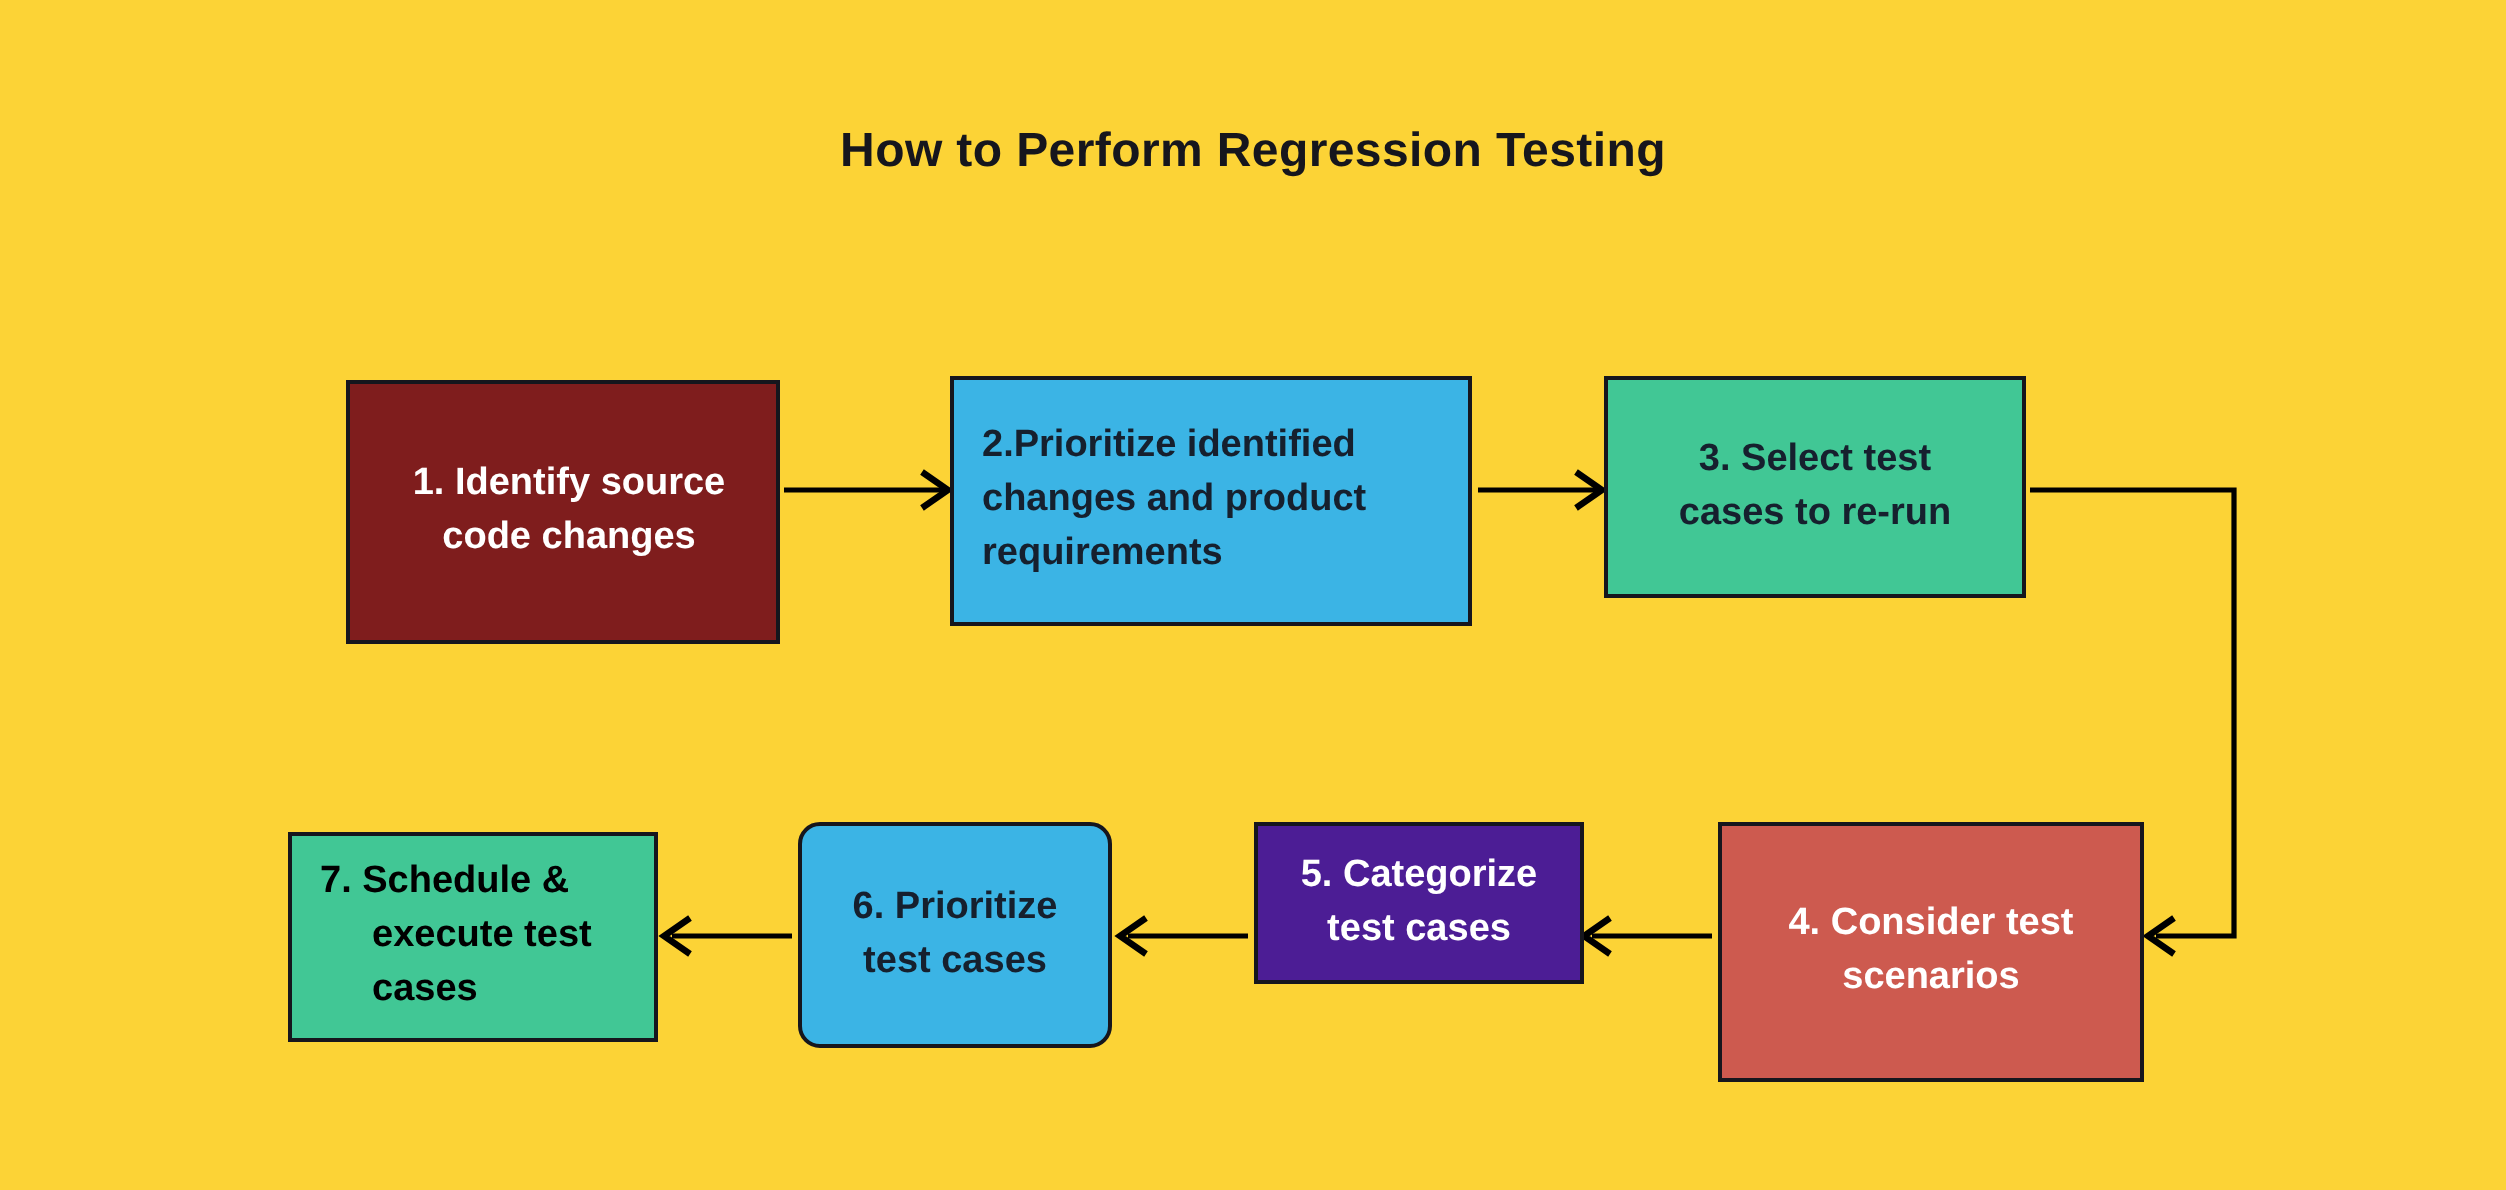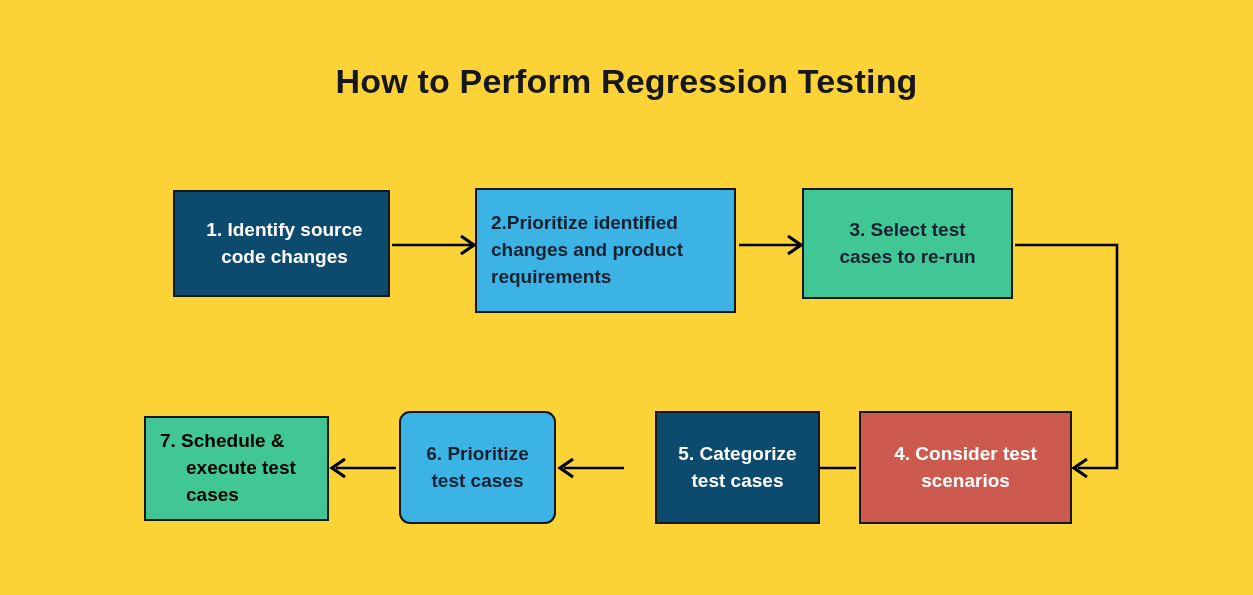--- a/index.html
+++ b/index.html
@@ -21,21 +21,21 @@
     height: 595px;
   }
 
   
   .title {
     position: absolute;
     left: 0;
     top: 62px;
     width: 1253px;
     text-align: center;
-    font-size: 34px;
+    font-size: 24px;
     font-weight: bold;
     color: #16161d;
     letter-spacing: 0.2px;
     line-height: 1.15;
   }
 
   
   .node {
     position: absolute;
     box-sizing: border-box;
@@ -118,42 +118,42 @@
       <line x1="624" y1="468" x2="564" y2="468"></line>
       <polyline class="head" points="573,459 560,468 573,477"></polyline>
     </g>
 
     <g>
       <line x1="396" y1="468" x2="336" y2="468"></line>
       <polyline class="head" points="345,459 332,468 345,477"></polyline>
     </g>
   </svg>
 
-  <div class="node center" id="node-1" style="left: 173px; top: 190px; width: 217px; height: 107px; background: #0c4a6e; color: rgb(255, 255, 255); border-color: rgb(22, 22, 29); padding-left: 20px;">
+  <div class="node center" id="node-1" style="left: 173px; top: 190px; width: 217px; height: 132px; background: #7f1d1d; color: rgb(255, 255, 255); border-color: rgb(22, 22, 29); padding-left: 20px;">
     <span class="node-text">1. Identify source
 code changes</span>
   </div>
 
   <div class="node left" id="node-2" style="left: 475px; top: 188px; width: 261px; height: 125px; background: rgb(59, 180, 229); color: rgb(22, 32, 46); border-color: rgb(22, 22, 29);">
     <span class="node-text">2.Prioritize identified
 changes and product
 requirements</span>
   </div>
 
   <div class="node center" id="node-3" style="left: 802px; top: 188px; width: 211px; height: 111px; background: rgb(65, 199, 149); color: rgb(22, 32, 46); border-color: rgb(22, 22, 29);">
     <span class="node-text">3. Select test
 cases to re-run</span>
   </div>
 
-  <div class="node center" id="node-4" style="left: 859px; top: 411px; width: 213px; height: 113px; background: rgb(205, 90, 79); color: rgb(255, 255, 255); border-color: rgb(22, 22, 29);">
+  <div class="node center" id="node-4" style="left: 859px; top: 411px; width: 213px; height: 130px; background: rgb(205, 90, 79); color: rgb(255, 255, 255); border-color: rgb(22, 22, 29);">
     <span class="node-text">4. Consider test
 scenarios</span>
   </div>
 
-  <div class="node center" id="node-5" style="left: 627px; top: 411px; width: 165px; height: 113px; background: #0c4a6e; color: rgb(255, 255, 255); border-color: rgb(22, 22, 29); margin-left: 28px;">
+  <div class="node center" id="node-5" style="left: 627px; top: 411px; width: 165px; height: 81px; background: #4c1d95; color: rgb(255, 255, 255); border-color: rgb(22, 22, 29);">
     <span class="node-text">5. Categorize
 test cases</span>
   </div>
 
   <div class="node center" id="node-6" style="left: 399px; top: 411px; width: 157px; height: 113px; background: rgb(59, 180, 229); color: rgb(22, 32, 46); border-color: rgb(22, 22, 29); border-radius: 11px;">
     <span class="node-text">6. Prioritize
 test cases</span>
   </div>
 
   <div class="node left hang" id="node-7" style="left: 144px; top: 416px; width: 185px; height: 105px; background: rgb(65, 199, 149); color: #000000; border-color: rgb(22, 22, 29);">

